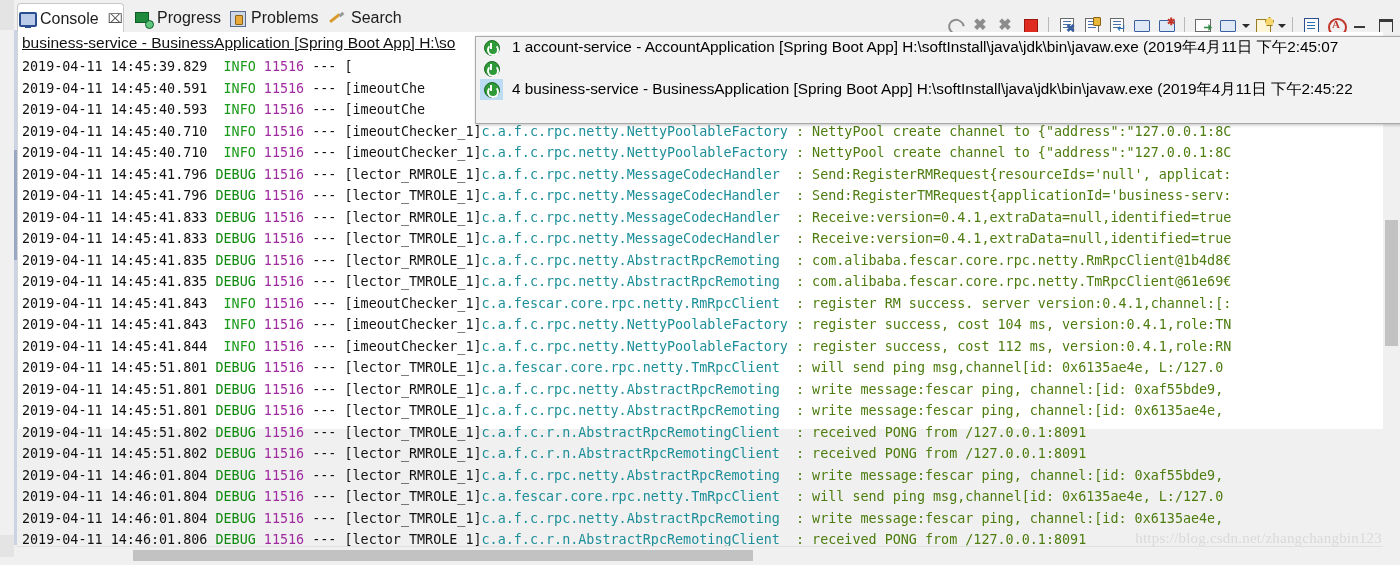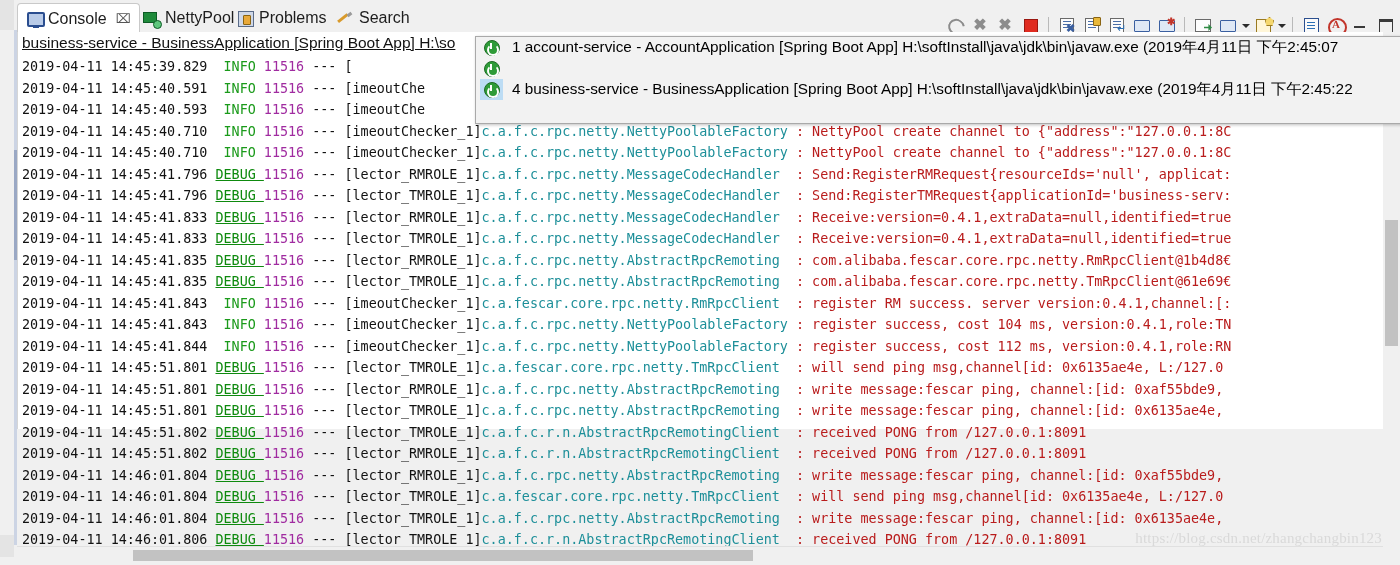--- a/index.html
+++ b/index.html
@@ -17,21 +17,21 @@
   .left-strip-shade2{position:absolute;left:0;top:535px;width:14px;height:22px;background:#e4e4e4;}
   .left-rail{position:absolute;left:14px;top:30px;width:3px;height:515px;background:#ccd4e4;}
   .left-rail-top{position:absolute;left:14px;top:0px;width:3px;height:30px;background:#f0f0f0;}
   .rail-thumb{position:absolute;left:14px;top:150px;width:3px;height:110px;background:#9aa8c4;}
 
   
   .tabbar{position:absolute;left:17px;top:0;width:1383px;height:32px;background:#f0f0f0;}
   .tab{
     position:absolute;top:4px;height:28px;
     display:flex;align-items:center;gap:5px;
-    font-size:16px;color:#1d1d1d;padding:0 8px;
+    font-size:16px;color:#1d1d1d;padding:0 0;
     white-space:nowrap;
   }
   .tab.active{
     background:#ffffff;
     border:1px solid #c9c9c9;
     border-bottom:1px solid #ffffff;
     border-radius:4px 4px 0 0;
     top:3px;height:29px;
   }
   .tab-ico{width:17px;height:16px;position:relative;flex:0 0 17px;}
@@ -99,26 +99,26 @@
     text-decoration:underline;
   }
   .log{
     position:absolute;left:4px;top:24px;right:0;
     font-family:"DejaVu Sans Mono","Liberation Mono",monospace;
     font-size:13.4px;line-height:21.5px;white-space:pre;
   }
   .log-row{height:21.5px;white-space:pre;overflow:hidden;}
   .c-ts{color:#111111;}
   .c-info{color:#1a9a1a;}
-  .c-debug{color:#0e8a0e;text-decoration:underline;}
+  .c-debug{color:#0e8a0e;}
   .c-pid{color:#a02ba0;}
   .c-dash{color:#111111;}
   .c-thread{color:#111111;}
   .c-logger{color:#1d8f99;}
-  .c-msg{color:#b91c1c;}
+  .c-msg{color:#4d7c0f;}
 
   
   .vscroll{position:absolute;right:0;top:32px;width:17px;height:503px;background:#f0f0f0;}
   .vthumb{position:absolute;left:2px;top:188px;width:13px;height:126px;background:#c2c2c2;}
   .hscroll{position:absolute;left:17px;bottom:0;width:1366px;height:18px;background:#f0f0f0;border-top:1px solid #e0e0e0;}
   .hthumb{position:absolute;left:116px;top:3px;width:620px;height:11px;background:#c2c2c2;}
 
   
   .dropdown{
     position:absolute;left:475px;top:36px;width:925px;height:86px;
@@ -169,21 +169,21 @@
           <span class="ic-console"></span>
         </span>
       <span>Console</span>
       <span class="close-x">⌧</span>
     </div>
 
     <div class="tab" style="left:118px;">
       <span class="tab-ico">
           <span class="ic-prog"></span>
         </span>
-      <span>NettyPool</span>
+      <span>Progress</span>
     </div>
 
     <div class="tab" style="left:212px;">
       <span class="tab-ico">
           <span class="ic-prob"></span>
         </span>
       <span>Problems</span>
     </div>
 
     <div class="tab" style="left:312px;">

